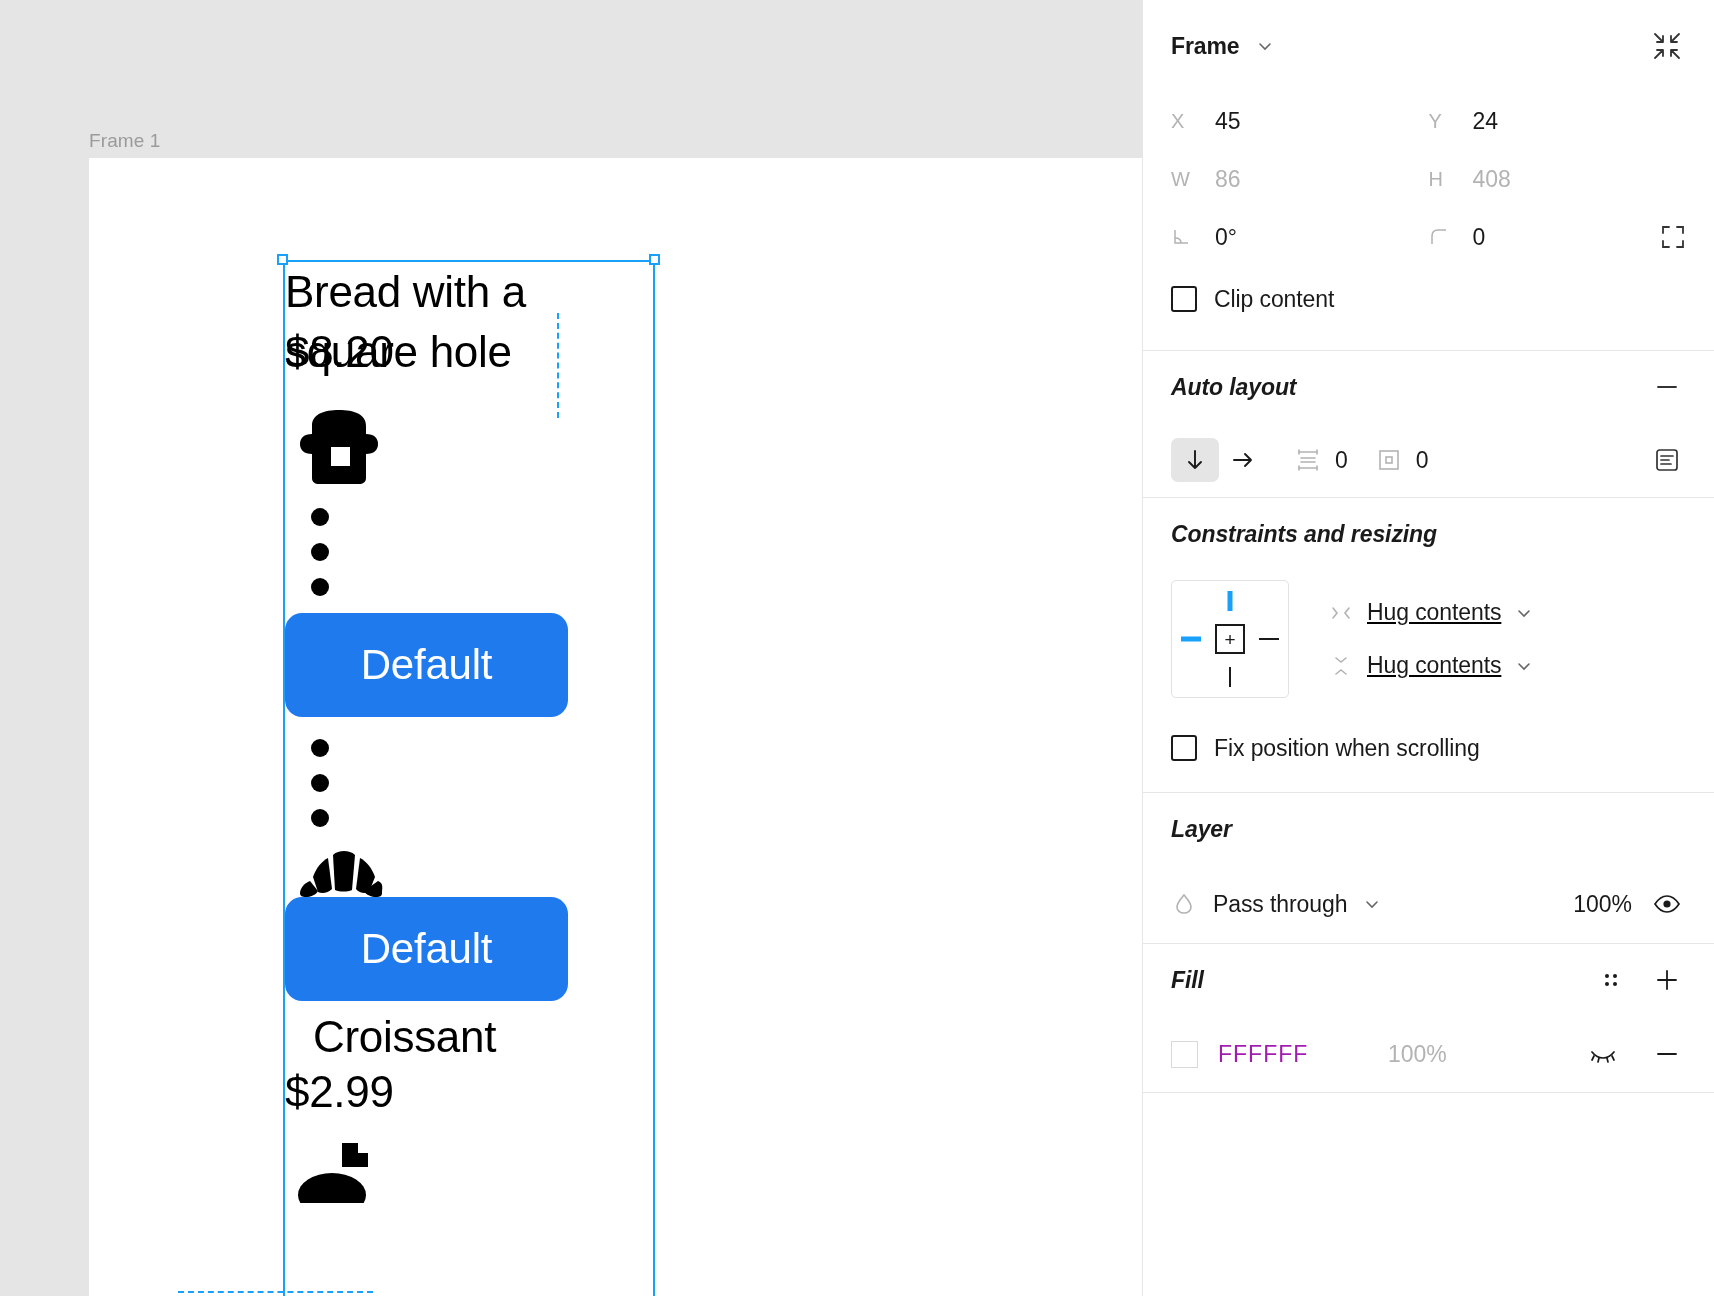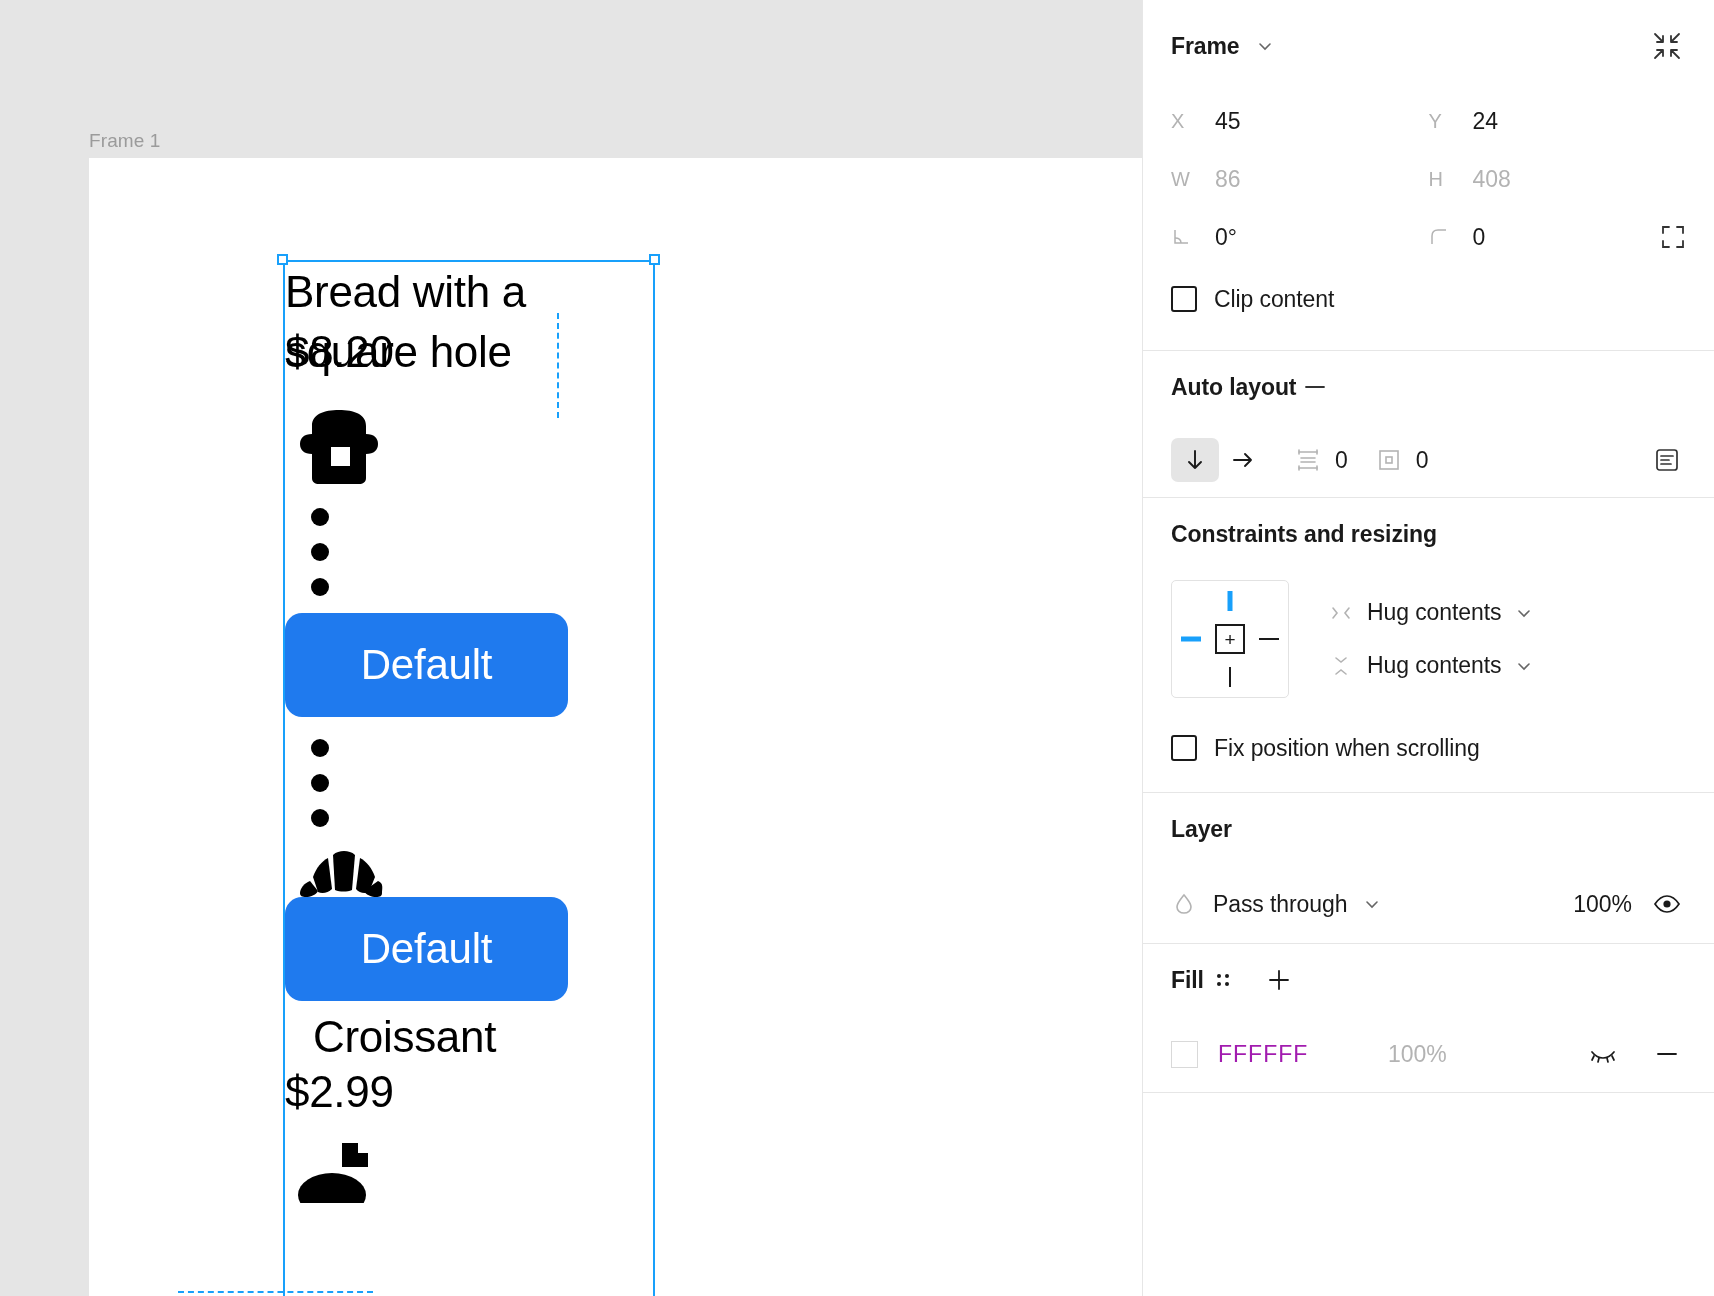--- a/index.html
+++ b/index.html
@@ -165,21 +165,23 @@
     border: 2px solid #1a1a1a; border-radius: 3px;
     background: #fff; cursor: pointer;
   }
   .check-label {
     font-size: 23px; color: #1a1a1a; letter-spacing: -0.1px;
   }
 
   
   .sec-head {
     display: flex; align-items: center;
+    justify-content: space-between;
     height: 72px;
+    font-style: italic;
   }
   .sec-head-title {
     font-size: 23px; font-weight: bold; color: #1a1a1a;
     letter-spacing: -0.1px;
   }
   .sec-head-title.muted { color: #b3b3b3; }
   .sec-head-actions { display: flex; align-items: center; gap: 18px; }
 
   
   .al-row {
@@ -222,21 +224,21 @@
   }
   .cw-bar { position: absolute; background: #1a1a1a; }
   .cw-bar.active { background: #18a0fb; }
   .cw-top { left: 50%; transform: translateX(-50%); top: 10px; width: 5px; height: 20px; }
   .cw-bottom { left: 50%; transform: translateX(-50%); bottom: 10px; width: 2px; height: 20px; }
   .cw-left { top: 50%; transform: translateY(-50%); left: 9px; width: 20px; height: 5px; }
   .cw-right { top: 50%; transform: translateY(-50%); right: 9px; width: 20px; height: 2px; }
 
   .resize-list { display: flex; flex-direction: column; gap: 26px; }
   .resize-row {
-    display: flex; align-items: center; gap: 14px; cursor: pointer;
+    display: flex; align-items: center; gap: 14px; cursor: pointer; text-decoration: underline;
   }
   .resize-label {
     font-size: 23px; color: #1a1a1a; letter-spacing: -0.1px;
   }
 
   
   .layer-row {
     display: flex; align-items: center;
     height: 78px; gap: 16px;
   }

